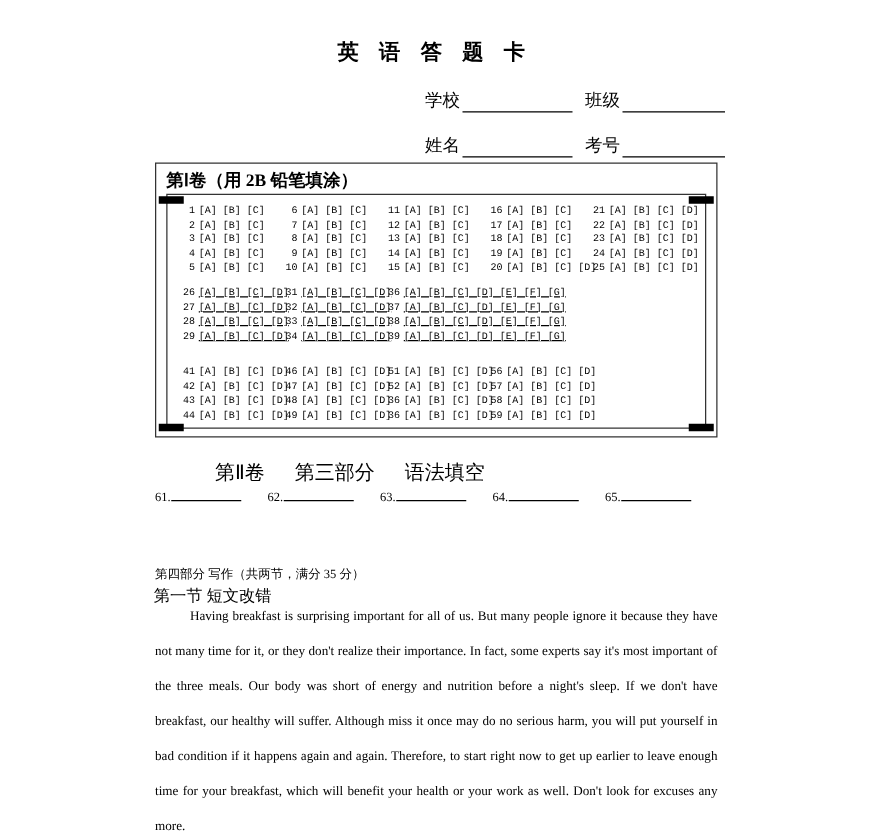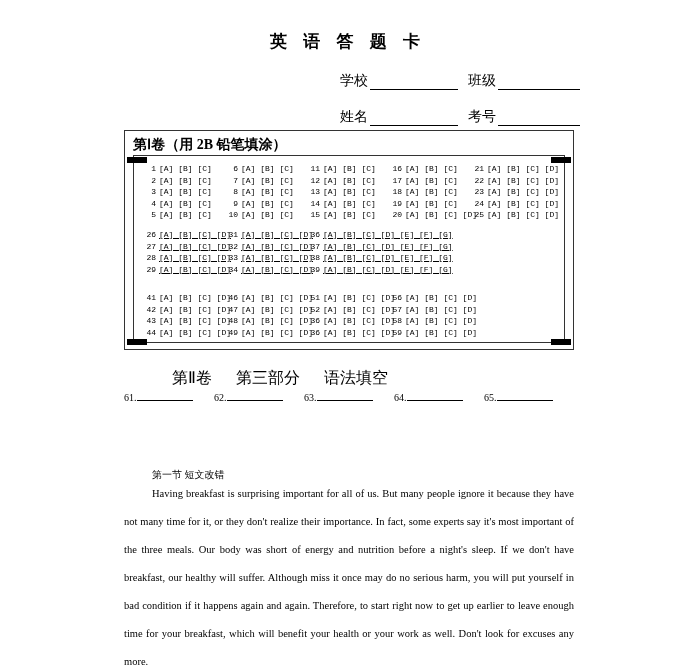--- a/index.html
+++ b/index.html
@@ -171,23 +171,23 @@
   }
 
   .sec4-head {
     position: absolute;
     left: 124px;
     top: 452px;
     font-size: 10px;
   }
   .sec4-sub {
     position: absolute;
-    left: 152px;
+    left: 123px;
     top: 468px;
-    font-size: 10px;
+    font-size: 13px;
   }
 
   .essay {
     position: absolute;
     left: 124px;
     top: 480px;
     width: 450px;
     font-family: "Liberation Serif", serif;
     font-size: 10.5px;
     line-height: 28px;
@@ -331,19 +331,20 @@
   <div class="blanks" id="blanks">
       <div class="blank-row">
         <div class="blank-item"><span>61.</span><span class="blank-line"></span></div>
         <div class="blank-item"><span>62.</span><span class="blank-line"></span></div>
         <div class="blank-item"><span>63.</span><span class="blank-line"></span></div>
         <div class="blank-item"><span>64.</span><span class="blank-line"></span></div>
         <div class="blank-item"><span>65.</span><span class="blank-line"></span></div>
       </div>
     </div>
 
+  <div class="sec4-head">第四部分  写作（共两节，满分 35 分）</div>
   <div class="sec4-sub">第一节  短文改错</div>
 
   <div class="essay">
     <p>Having breakfast is surprising important for all of us. But many people ignore it because they have not many time for it, or they don't realize their importance. In fact, some experts say it's most important of the three meals. Our body was short of energy and nutrition before a night's sleep. If we don't have breakfast, our healthy will suffer. Although miss it once may do no serious harm, you will put yourself in bad condition if it happens again and again. Therefore, to start right now to get up earlier to leave enough time for your breakfast, which will benefit your health or your work as well. Don't look for excuses any more.</p>
   </div>
 
 </div>
 
 </body></html>

